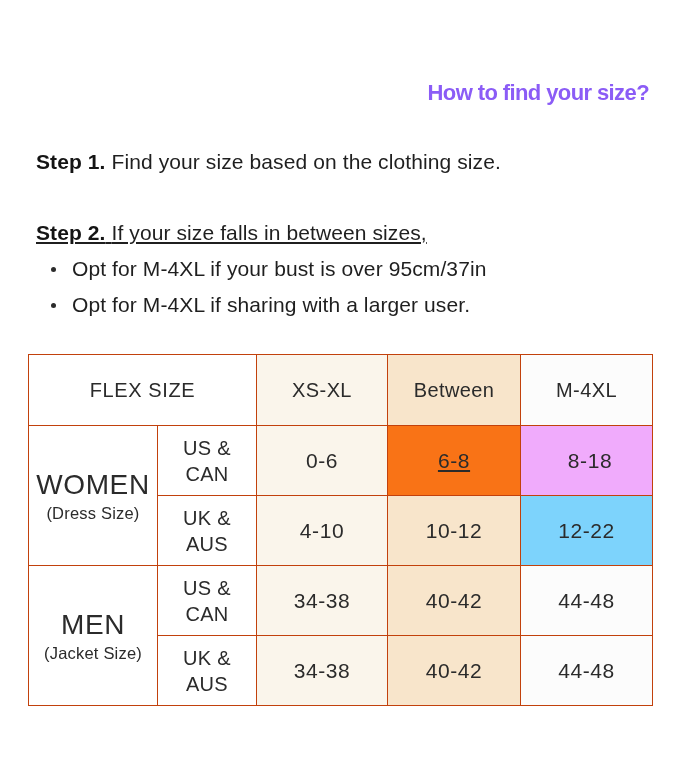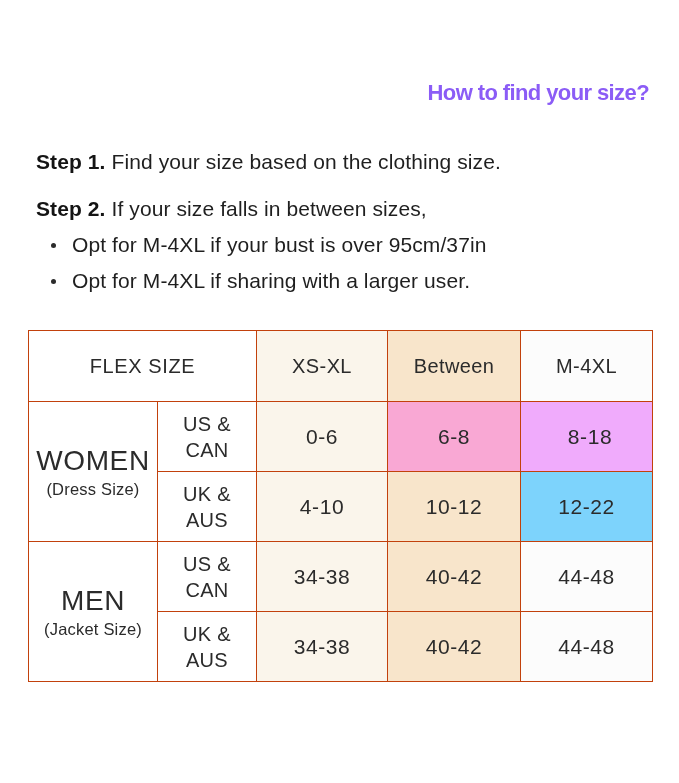--- a/index.html
+++ b/index.html
@@ -15,21 +15,21 @@
 
   h1.page-title {
     font-size: 22px; font-weight: 700; letter-spacing: -0.6px;
     color: #8b5cf6; line-height: 34px; text-align: right;
   }
   p.step {
     font-size: 21px; line-height: 28px; color: #1f1f1f;
     letter-spacing: 0.1px;
   }
   p.step-1 { margin-top: 38px; }
-  p.step-2 { margin-top: 19px; }
+  p.step-2 { margin-top: 43px; text-decoration: underline; }
   p.step .step-label { font-weight: 700; color: #141414; }
 
   ul.bullets { list-style: none; margin-top: 4px; }
   ul.bullets li {
     position: relative; height: 36px; line-height: 36px;
     font-size: 21px; color: #1f1f1f; padding-left: 36px;
     letter-spacing: 0.1px;
   }
   .bullet-dot {
     position: absolute; left: 15px; top: 16px;
@@ -104,21 +104,21 @@
 
     <tr>
       <td rowspan="2">
         <div class="group-name">WOMEN</div>
         <div class="group-sub">(Dress Size)</div>
       </td>
       <td>
         <div class="region-inner">US &amp; CAN</div>
       </td>
       <td class="value-cell" style="background-color: rgb(250, 245, 235);">0-6</td>
-      <td class="value-cell" style="background-color: #f9a8d4;">6-8</td>
+      <td class="value-cell" style="background-color: #f97316; text-decoration: underline;">6-8</td>
       <td class="value-cell" style="background-color: #f0abfc; padding-left: 7px;">8-18</td>
     </tr>
 
     <tr>
       <td>
         <div class="region-inner">UK &amp; AUS</div>
       </td>
       <td class="value-cell" style="background-color: rgb(250, 245, 235);">4-10</td>
       <td class="value-cell" style="background-color: rgb(248, 229, 203);">10-12</td>
       <td class="value-cell" style="background-color: #7dd3fc;">12-22</td>

